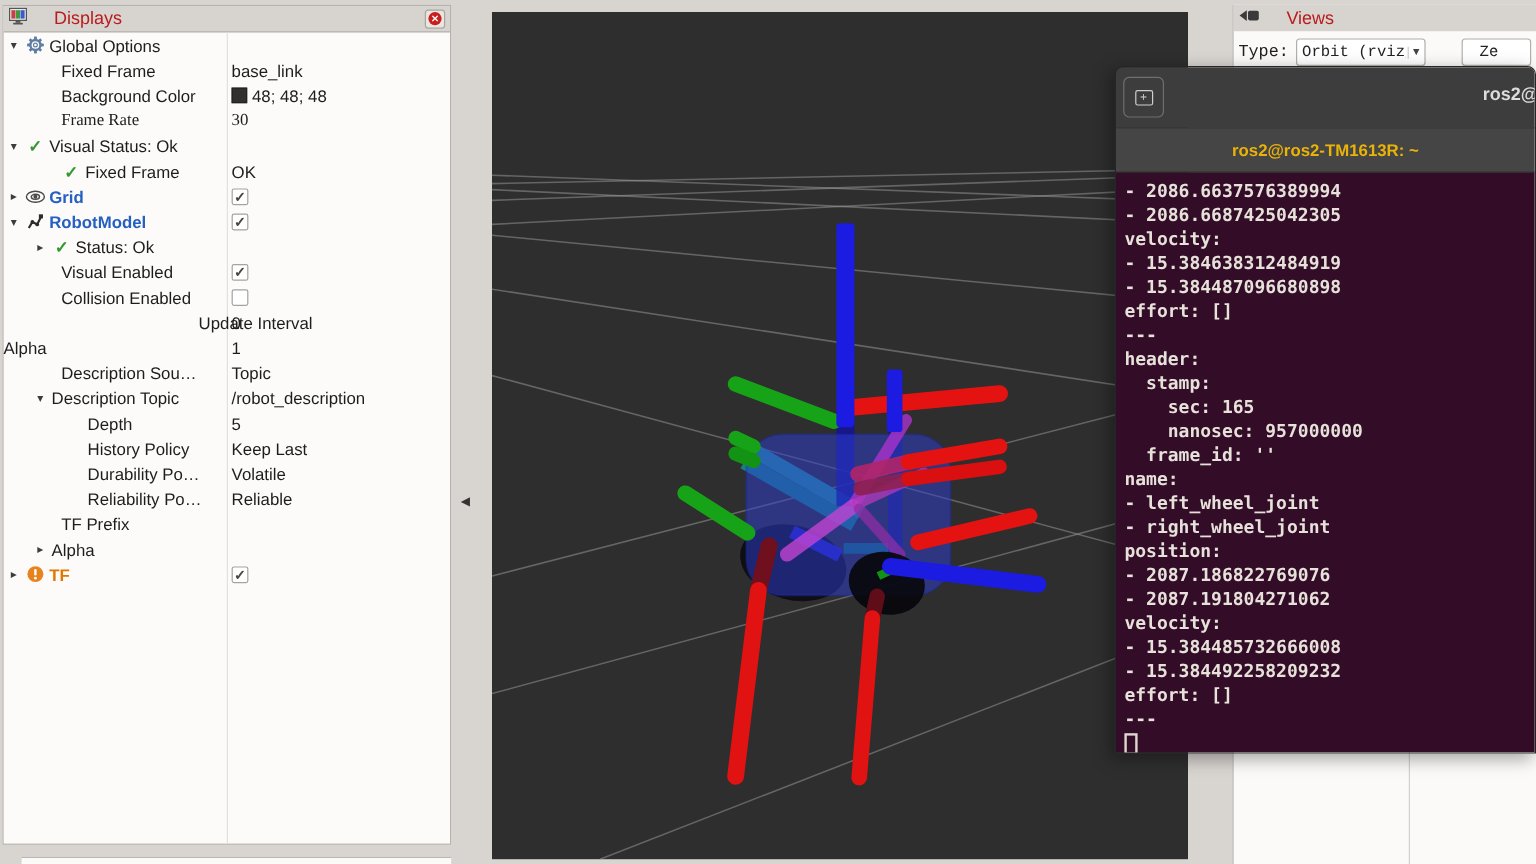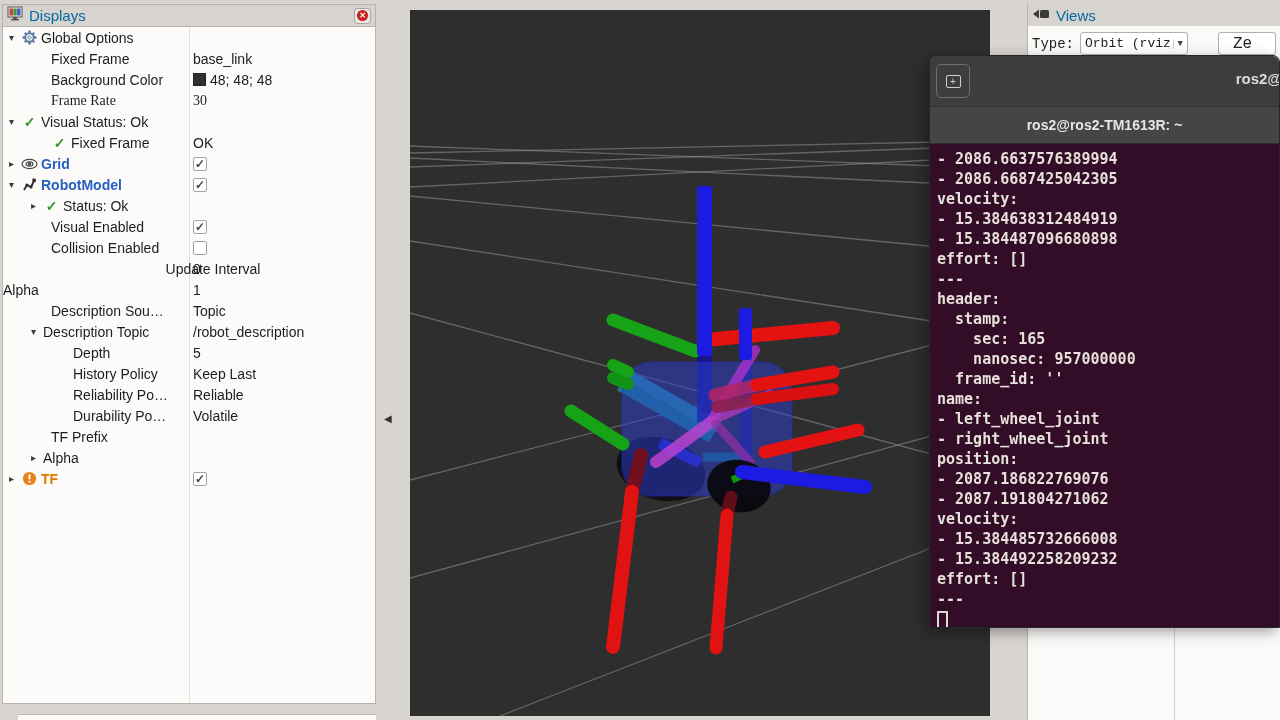--- a/index.html
+++ b/index.html
@@ -5,21 +5,21 @@
   * { margin:0; padding:0; box-sizing:border-box; }
   html,body { width:1280px; height:720px; overflow:hidden; background:#d8d4d0;
               font-family:"Liberation Sans", sans-serif; }
   .abs { position:absolute; }
 
   
   #displays-panel { left:2px; top:4px; width:374px; height:700px;
     background:#fcfbf9; border:1px solid #b6b2ae; }
   .panel-header { height:22px; background:#d7d3cf; border-bottom:1px solid #b6b2ae;
     display:flex; align-items:center; padding:0 4px; }
-  .panel-title { font-size:15px; color:#0369a1; margin-left:6px; }
+  .panel-title { font-size:15px; color:#b91c1c; margin-left:22px; }
   .close-btn { margin-left:auto; width:17px; height:16px; background:#e9e5e1;
     border:1px solid #a9a5a1; border-radius:3px; display:flex; align-items:center;
     justify-content:center; }
   .close-dot { width:11px; height:11px; border-radius:50%; background:#c81e1e;
     color:#fff; font-size:8px; line-height:11px; text-align:center; font-weight:bold; }
   #tree { position:relative; height:676px; }
   #tree .colline { position:absolute; left:186px; top:0; bottom:0; width:1px;
     background:#e3e1de; }
   .trow { position:relative; height:21px; display:flex; align-items:center;
     font-size:14px; color:#1d1d1d; }
@@ -51,42 +51,42 @@
   #views-panel .panel-header { border-bottom:none; }
   .type-row { display:flex; align-items:center; padding:6px 4px 4px 4px;font-family:Liberation Mono, monospace; }
   .type-label { font-size:14px; color:#222; margin-right:6px; }
   .dropdown { width:136px; height:23px; background:#fff; border:1px solid #b2aeaa;
     border-radius:3px; display:flex; align-items:center; padding:0 4px;
     font-size:13px; color:#222; overflow:hidden; }
   .dropdown .dd-text { white-space:nowrap; overflow:hidden; flex:1; }
   .dropdown .dd-caret { font-size:9px; color:#444; border-left:1px solid #ccc;
     padding-left:4px; margin-left:2px; }
   .zero-btn { margin-left:30px; width:70px; height:23px; background:#fff;
-    border:1px solid #b2aeaa; border-radius:3px; font-size:16px; color:#222;
+    border:1px solid #b2aeaa; border-radius:3px; font-size:13px; color:#222;
     display:flex; align-items:center; padding-left:14px; }
   #views-divider { position:absolute; left:146px; top:596px; bottom:0; width:1px;
     background:#d2d0ce; }
 
   
   #terminal { left:929px; top:55px; width:351px; height:573px; z-index:10;
     border:1px solid #262626; border-radius:7px 7px 0 0; overflow:hidden;
     box-shadow:-4px 4px 14px rgba(0,0,0,.35); }
   #term-titlebar { height:50px; background:#3d3d3d; position:relative; }
   #newtab-btn { position:absolute; left:6px; top:8px; width:34px; height:34px;
     border:1px solid #6f6f6f; border-radius:5px; display:flex; align-items:center;
     justify-content:center; }
   #newtab-btn .nt-glyph { width:15px; height:13px; border:1px solid #cfcfcf;
     border-radius:2px; color:#cfcfcf; font-size:10px; line-height:11px;
     text-align:center; }
   #term-wintitle { position:absolute; right:-3px; top:14px; font-size:15px;
     font-weight:bold; color:#dcdcdc; white-space:nowrap; }
   #term-tabbar { height:38px; background:#454545; border-top:1px solid #333;
     border-bottom:1px solid #2c2c2c; display:flex; align-items:center;
     justify-content:center; }
-  #term-tabtitle { font-size:14px; font-weight:bold; color:#e5e5e5; }
+  #term-tabtitle { font-size:14px; font-weight:bold; color:#eab308; }
   #term-body { height:483px; background:#330c27; padding:5px 0 0 7px;
     font-family:"DejaVu Sans Mono", monospace; font-size:15px; font-weight:bold;
     line-height:20px; color:#e6e2da; }
   .tline { white-space:pre; }
   #term-cursor { width:11px; height:18px; border:2px solid #ded8d0; margin-top:2px; }
 
   #bottom-strip { left:18px; top:714px; width:358px; height:6px;
     background:#fbfaf8; border-top:1px solid #bab6b2; }
 </style>
 </head>
@@ -230,26 +230,26 @@
       </div>
       <div class="trow" style="padding-left: 70px;">
         <span class="tlabel plain">Depth</span>
         <span class="vcell">5</span>
       </div>
       <div class="trow" style="padding-left: 70px;">
         <span class="tlabel plain">History Policy</span>
         <span class="vcell">Keep Last</span>
       </div>
       <div class="trow" style="padding-left: 70px;">
+        <span class="tlabel plain">Durability Po…</span>
+        <span class="vcell">Volatile</span>
+      </div>
+      <div class="trow" style="padding-left: 70px;">
         <span class="tlabel plain">Reliability Po…</span>
         <span class="vcell">Reliable</span>
-      </div>
-      <div class="trow" style="padding-left: 70px;">
-        <span class="tlabel plain">Durability Po…</span>
-        <span class="vcell">Volatile</span>
       </div>
       <div class="trow" style="padding-left: 48px;">
         <span class="tlabel plain">TF Prefix</span>
         <span class="vcell"></span>
       </div>
       <div class="trow" style="padding-left: 28px;">
         <span class="expander">▸</span>
         <span class="tlabel plain">Alpha</span>
       </div>
       <div class="trow" style="padding-left: 6px;">

